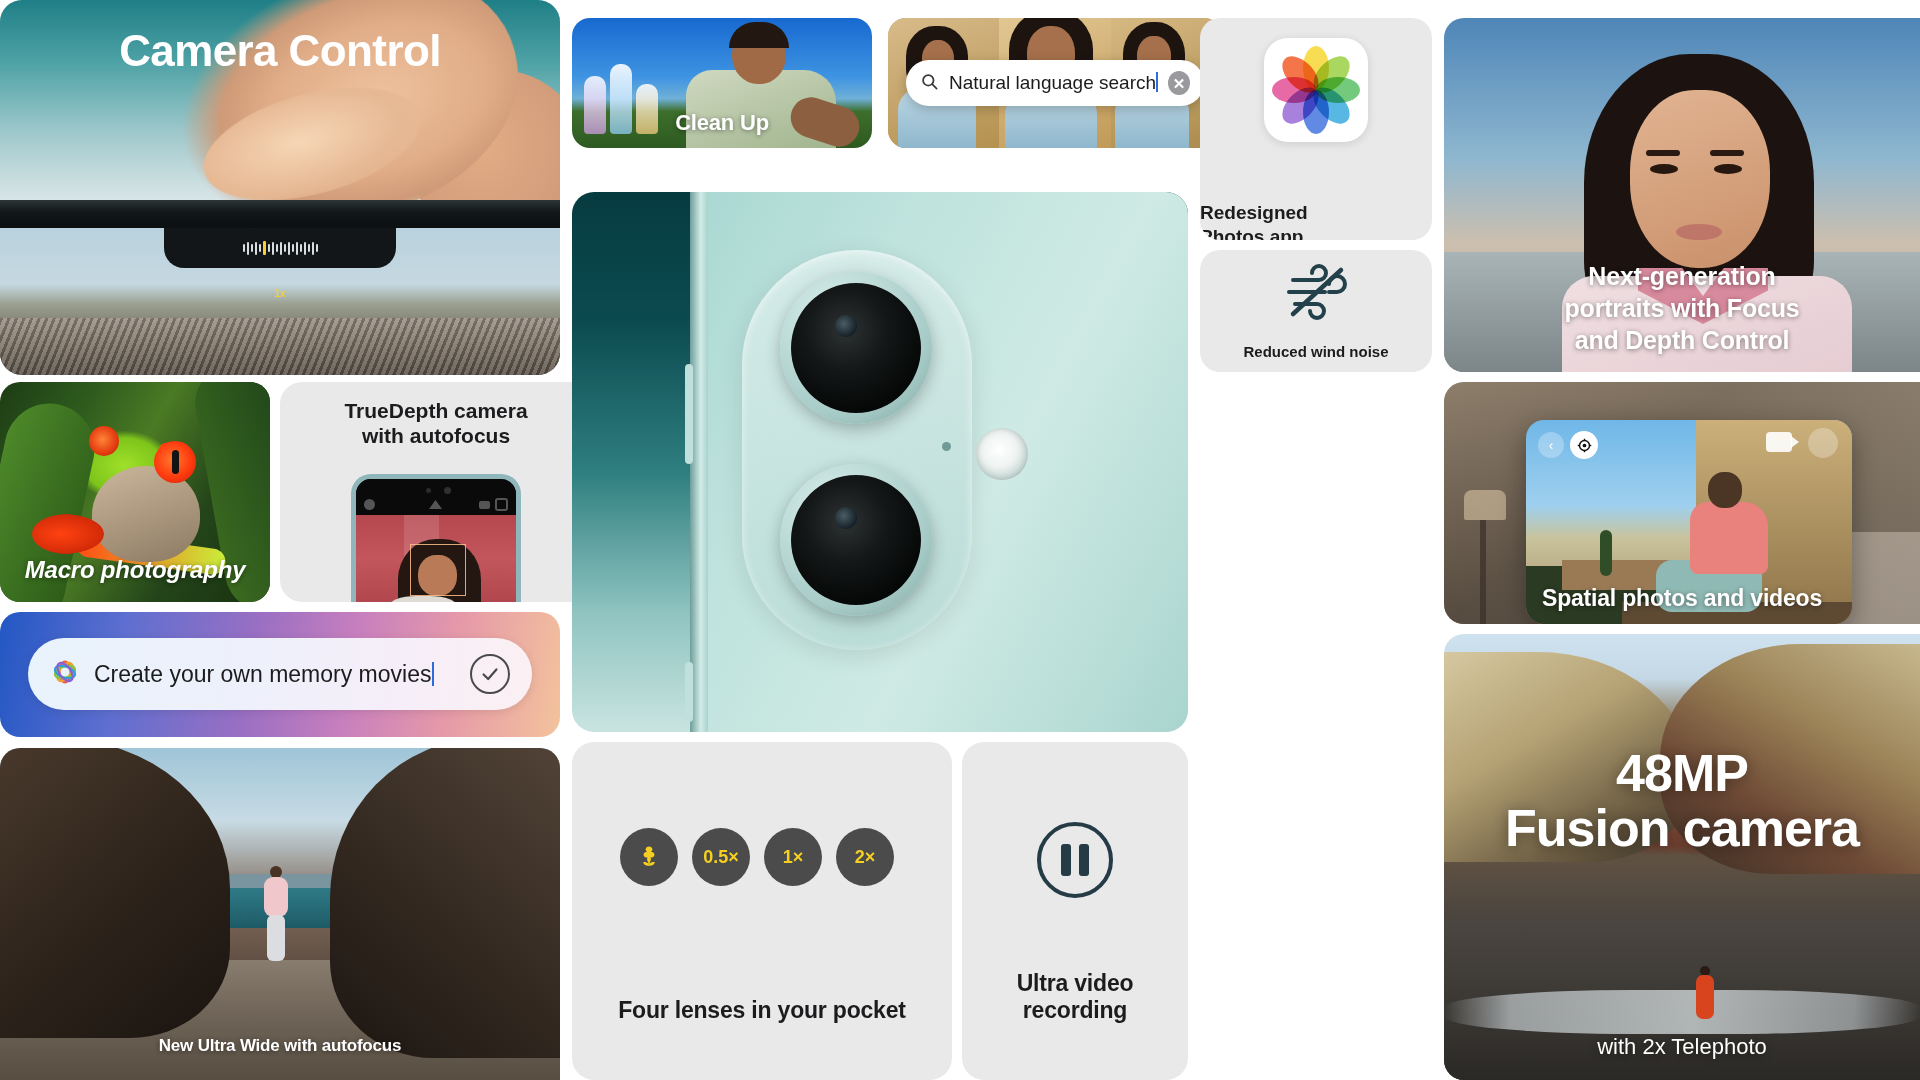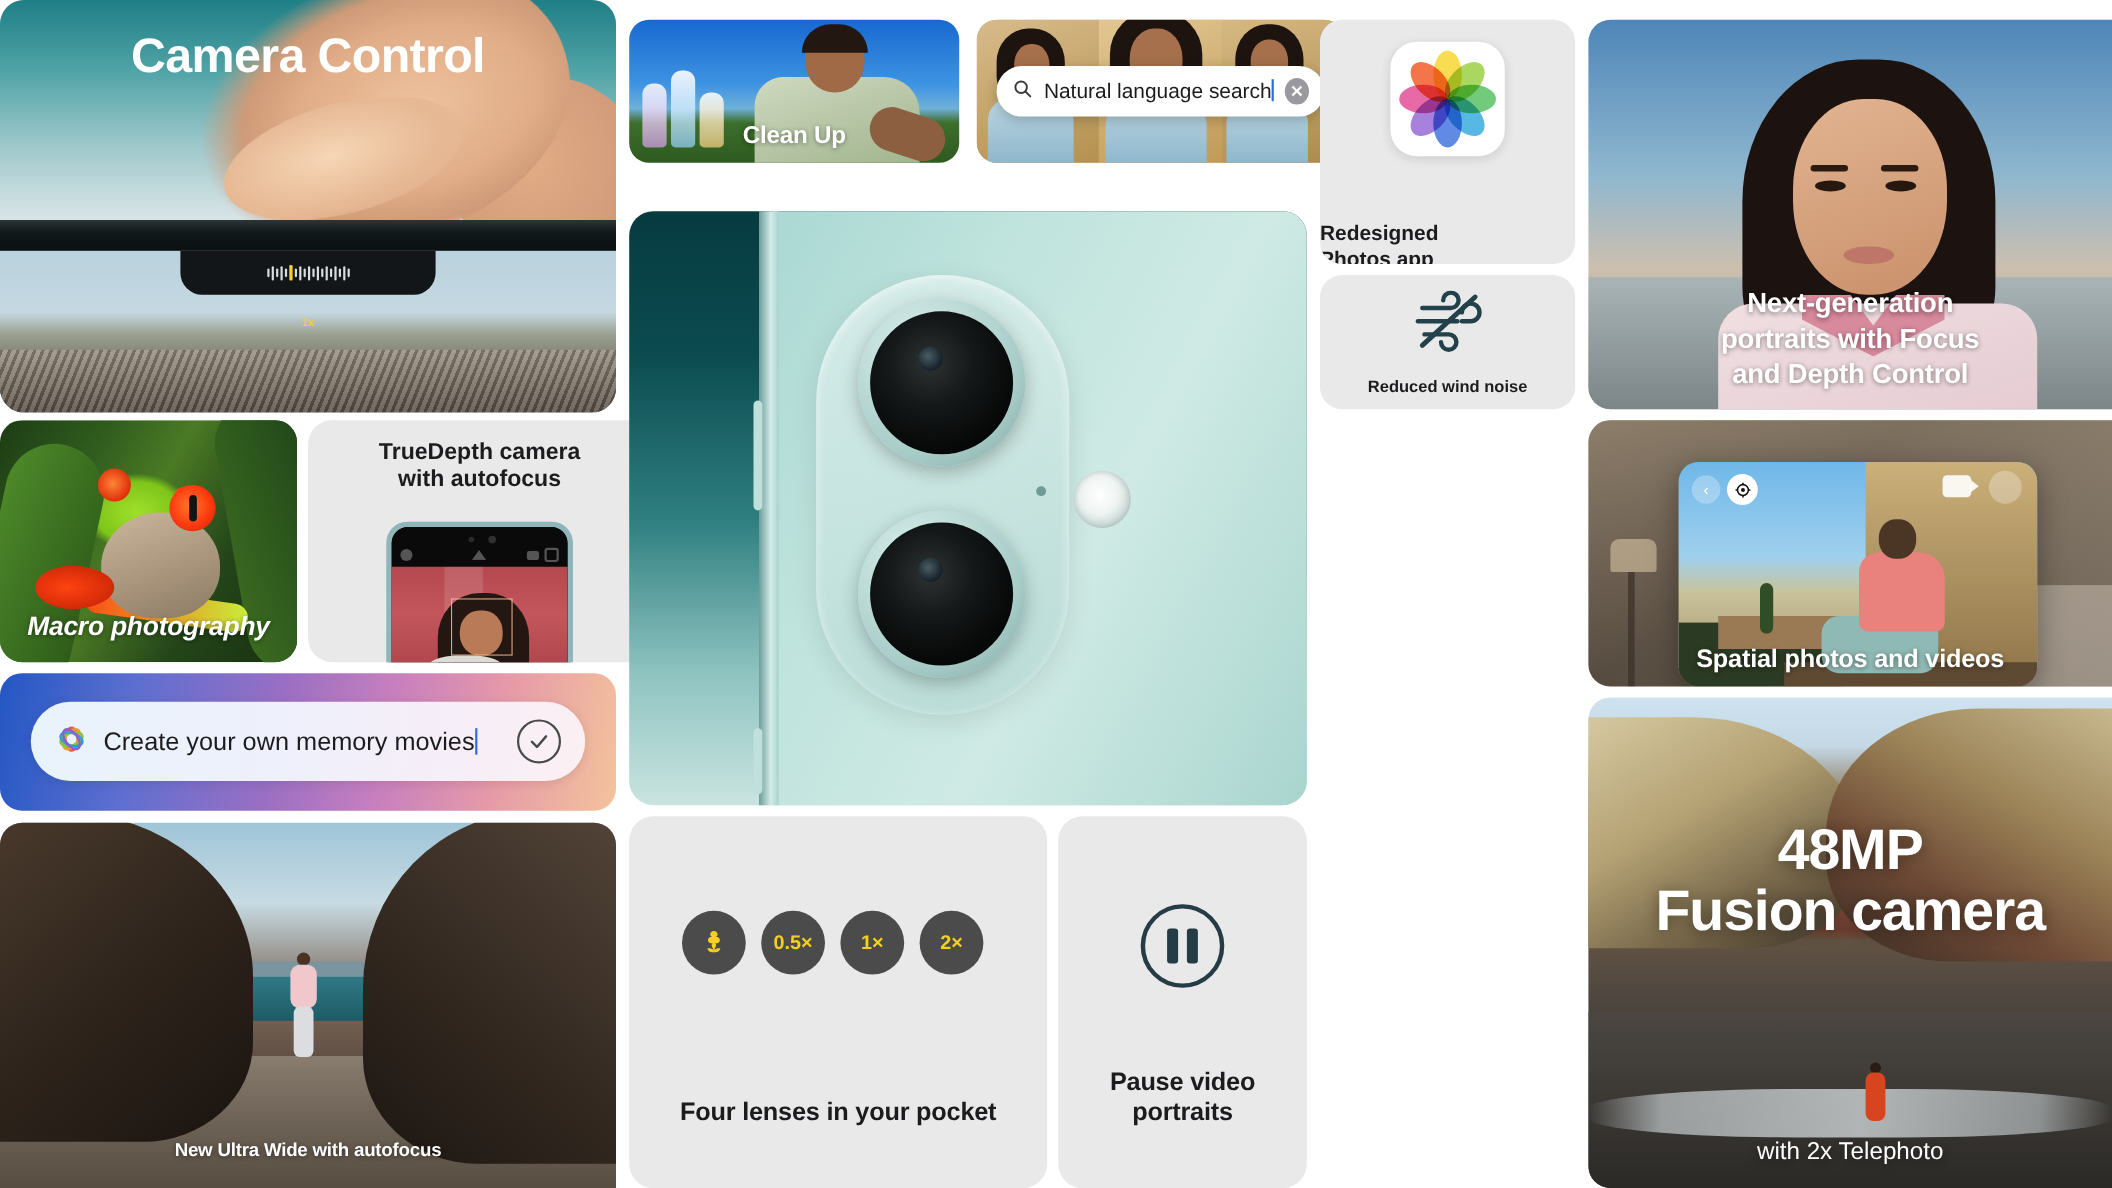--- a/index.html
+++ b/index.html
@@ -506,21 +506,21 @@
       <div class="pill">2×</div>
     </div>
     <div class="cap cap-dark" id="lenses-cap">Four lenses in your pocket</div>
   </div>
 
   <div class="card grey" id="pause">
     <div id="pause-icon">
         <b></b>
         <b></b>
       </div>
-    <div class="cap cap-dark" id="pause-cap">Pause video portraits</div>
+    <div class="cap cap-dark" id="pause-cap">Ultra video recording</div>
   </div>
 
   <div class="card grey" id="photosapp">
     <div id="pa-icon">
       <div id="pa-flower">
         <span class="petal" style="transform:rotate(0deg);background:#f8d93b;"></span>
         <span class="petal" style="transform:rotate(45deg);background:#9ed24a;"></span>
         <span class="petal" style="transform:rotate(90deg);background:#5fc36a;"></span>
         <span class="petal" style="transform:rotate(135deg);background:#3fb0e0;"></span>
         <span class="petal" style="transform:rotate(180deg);background:#4a7ae0;"></span>

